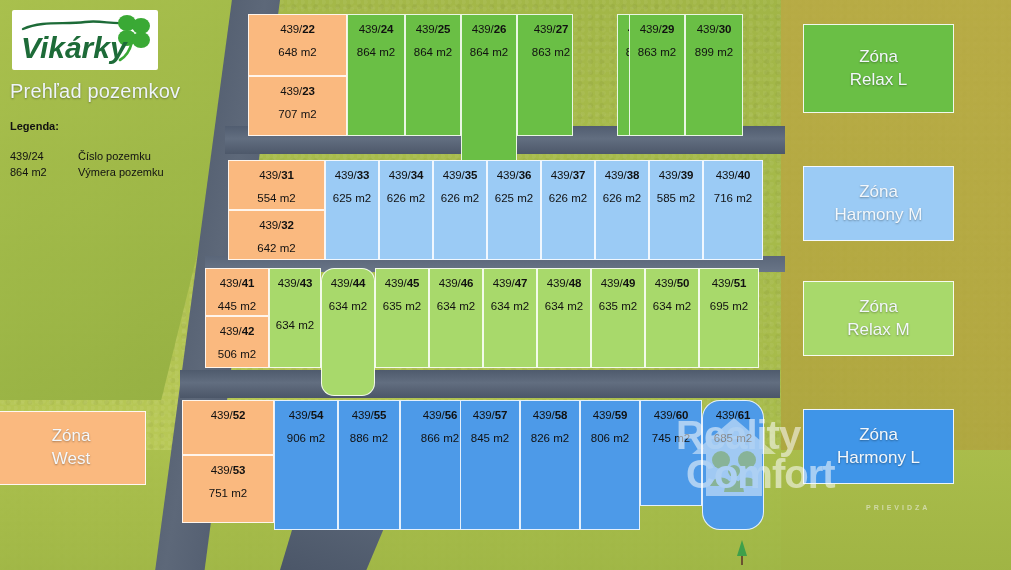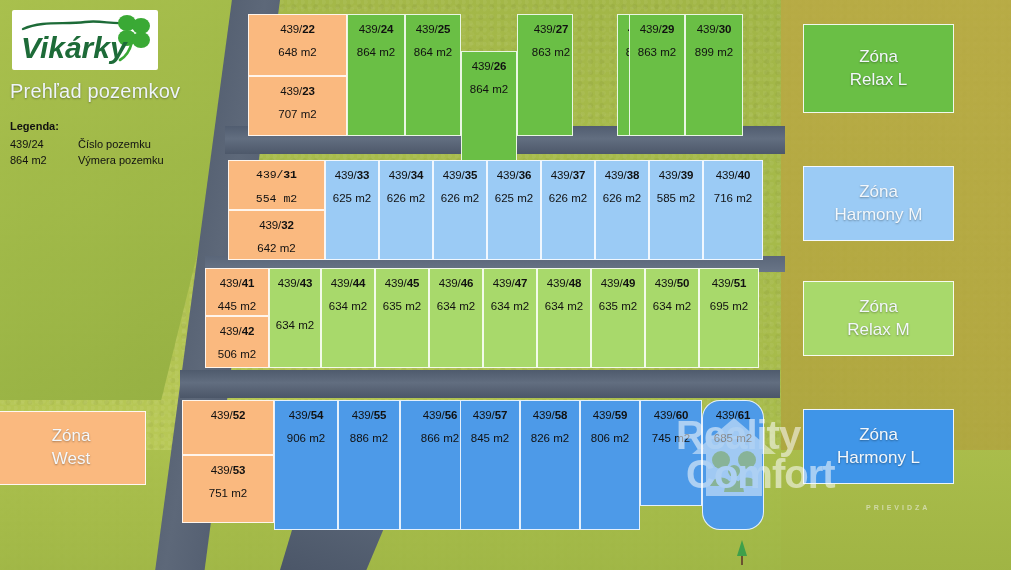--- a/index.html
+++ b/index.html
@@ -104,21 +104,21 @@
   .logo-svg{display:block;}
   .page-title{
     position:absolute;left:10px;top:80px;
     font-size:20px;color:#eef4f9;letter-spacing:.2px;
     text-shadow:0 1px 2px rgba(0,0,0,.35);
     white-space:nowrap;
   }
   .legend{
     position:absolute;left:10px;top:120px;color:#111;
   }
-  .legend-title{font-size:11px;font-weight:700;margin-bottom:5px;}
+  .legend-title{font-size:11px;font-weight:700;margin-bottom:17px;}
   .legend-row{display:flex;font-size:11px;line-height:1.45;}
   .legend-key{width:68px;white-space:nowrap;}
   .legend-val{white-space:nowrap;}
 
   
   .zone{
     position:absolute;box-sizing:border-box;
     border:1px solid rgba(255,255,255,.9);
     display:flex;flex-direction:column;align-items:center;justify-content:center;
     color:#f2f7fb;font-size:17px;line-height:1.35;
@@ -171,21 +171,21 @@
         <div class="area">707 m2</div>
       </div>
       <div class="parcel c-green" style="left: 347px; top: 14px; width: 58px; height: 122px;">
         <div class="pid"><span class="num">439/</span><b>24</b></div>
         <div class="area">864 m2</div>
       </div>
       <div class="parcel c-green" style="left: 405px; top: 14px; width: 56px; height: 122px;">
         <div class="pid"><span class="num">439/</span><b>25</b></div>
         <div class="area">864 m2</div>
       </div>
-      <div class="parcel c-green" style="left: 461px; top: 14px; width: 56px; height: 154px; margin-top: 37px;">
+      <div class="parcel c-green" style="left: 461px; top: 14px; width: 56px; height: 154px;">
         <div class="pid"><span class="num">439/</span><b>26</b></div>
         <div class="area">864 m2</div>
       </div>
       <div class="parcel c-green" style="left: 517px; top: 14px; width: 56px; height: 122px; padding-left: 12px;">
         <div class="pid"><span class="num">439/</span><b>27</b></div>
         <div class="area">863 m2</div>
       </div>
       <div class="parcel c-green" style="left: 573px; top: 14px; width: 56px; height: 122px; margin-left: 44px;">
         <div class="pid"><span class="num">439/</span><b>28</b></div>
         <div class="area">863 m2</div>
@@ -193,21 +193,21 @@
       <div class="parcel c-green" style="left: 629px; top: 14px; width: 56px; height: 122px;">
         <div class="pid"><span class="num">439/</span><b>29</b></div>
         <div class="area">863 m2</div>
       </div>
       <div class="parcel c-green" style="left: 685px; top: 14px; width: 58px; height: 122px;">
         <div class="pid"><span class="num">439/</span><b>30</b></div>
         <div class="area">899 m2</div>
       </div>
     </div>
   <div id="row2">
-      <div class="parcel c-orange" style="left: 228px; top: 160px; width: 97px; height: 50px; font-family: Liberation Mono, monospace;">
+      <div class="parcel c-orange" style="left: 228px; top: 160px; width: 97px; height: 50px;">
         <div class="pid"><span class="num">439/</span><b>31</b></div>
         <div class="area">554 m2</div>
       </div>
       <div class="parcel c-orange" style="left: 228px; top: 210px; width: 97px; height: 50px;">
         <div class="pid"><span class="num">439/</span><b>32</b></div>
         <div class="area">642 m2</div>
       </div>
       <div class="parcel c-blue" style="left: 325px; top: 160px; width: 54px; height: 100px;">
         <div class="pid"><span class="num">439/</span><b>33</b></div>
         <div class="area">625 m2</div>
@@ -247,21 +247,21 @@
         <div class="area">445 m2</div>
       </div>
       <div class="parcel c-orange" style="left: 205px; top: 316px; width: 64px; height: 52px;">
         <div class="pid"><span class="num">439/</span><b>42</b></div>
         <div class="area">506 m2</div>
       </div>
       <div class="parcel c-lgreen" style="left: 269px; top: 268px; width: 52px; height: 100px; gap: 19px;">
         <div class="pid"><span class="num">439/</span><b>43</b></div>
         <div class="area">634 m2</div>
       </div>
-      <div class="parcel c-lgreen" style="left: 321px; top: 268px; width: 54px; height: 100px;">
+      <div class="parcel c-lgreen" style="left: 321px; top: 268px; width: 54px; height: 128px; border-radius: 13px;">
         <div class="pid"><span class="num">439/</span><b>44</b></div>
         <div class="area">634 m2</div>
       </div>
       <div class="parcel c-lgreen" style="left: 375px; top: 268px; width: 54px; height: 100px;">
         <div class="pid"><span class="num">439/</span><b>45</b></div>
         <div class="area">635 m2</div>
       </div>
       <div class="parcel c-lgreen" style="left: 429px; top: 268px; width: 54px; height: 100px;">
         <div class="pid"><span class="num">439/</span><b>46</b></div>
         <div class="area">634 m2</div>

